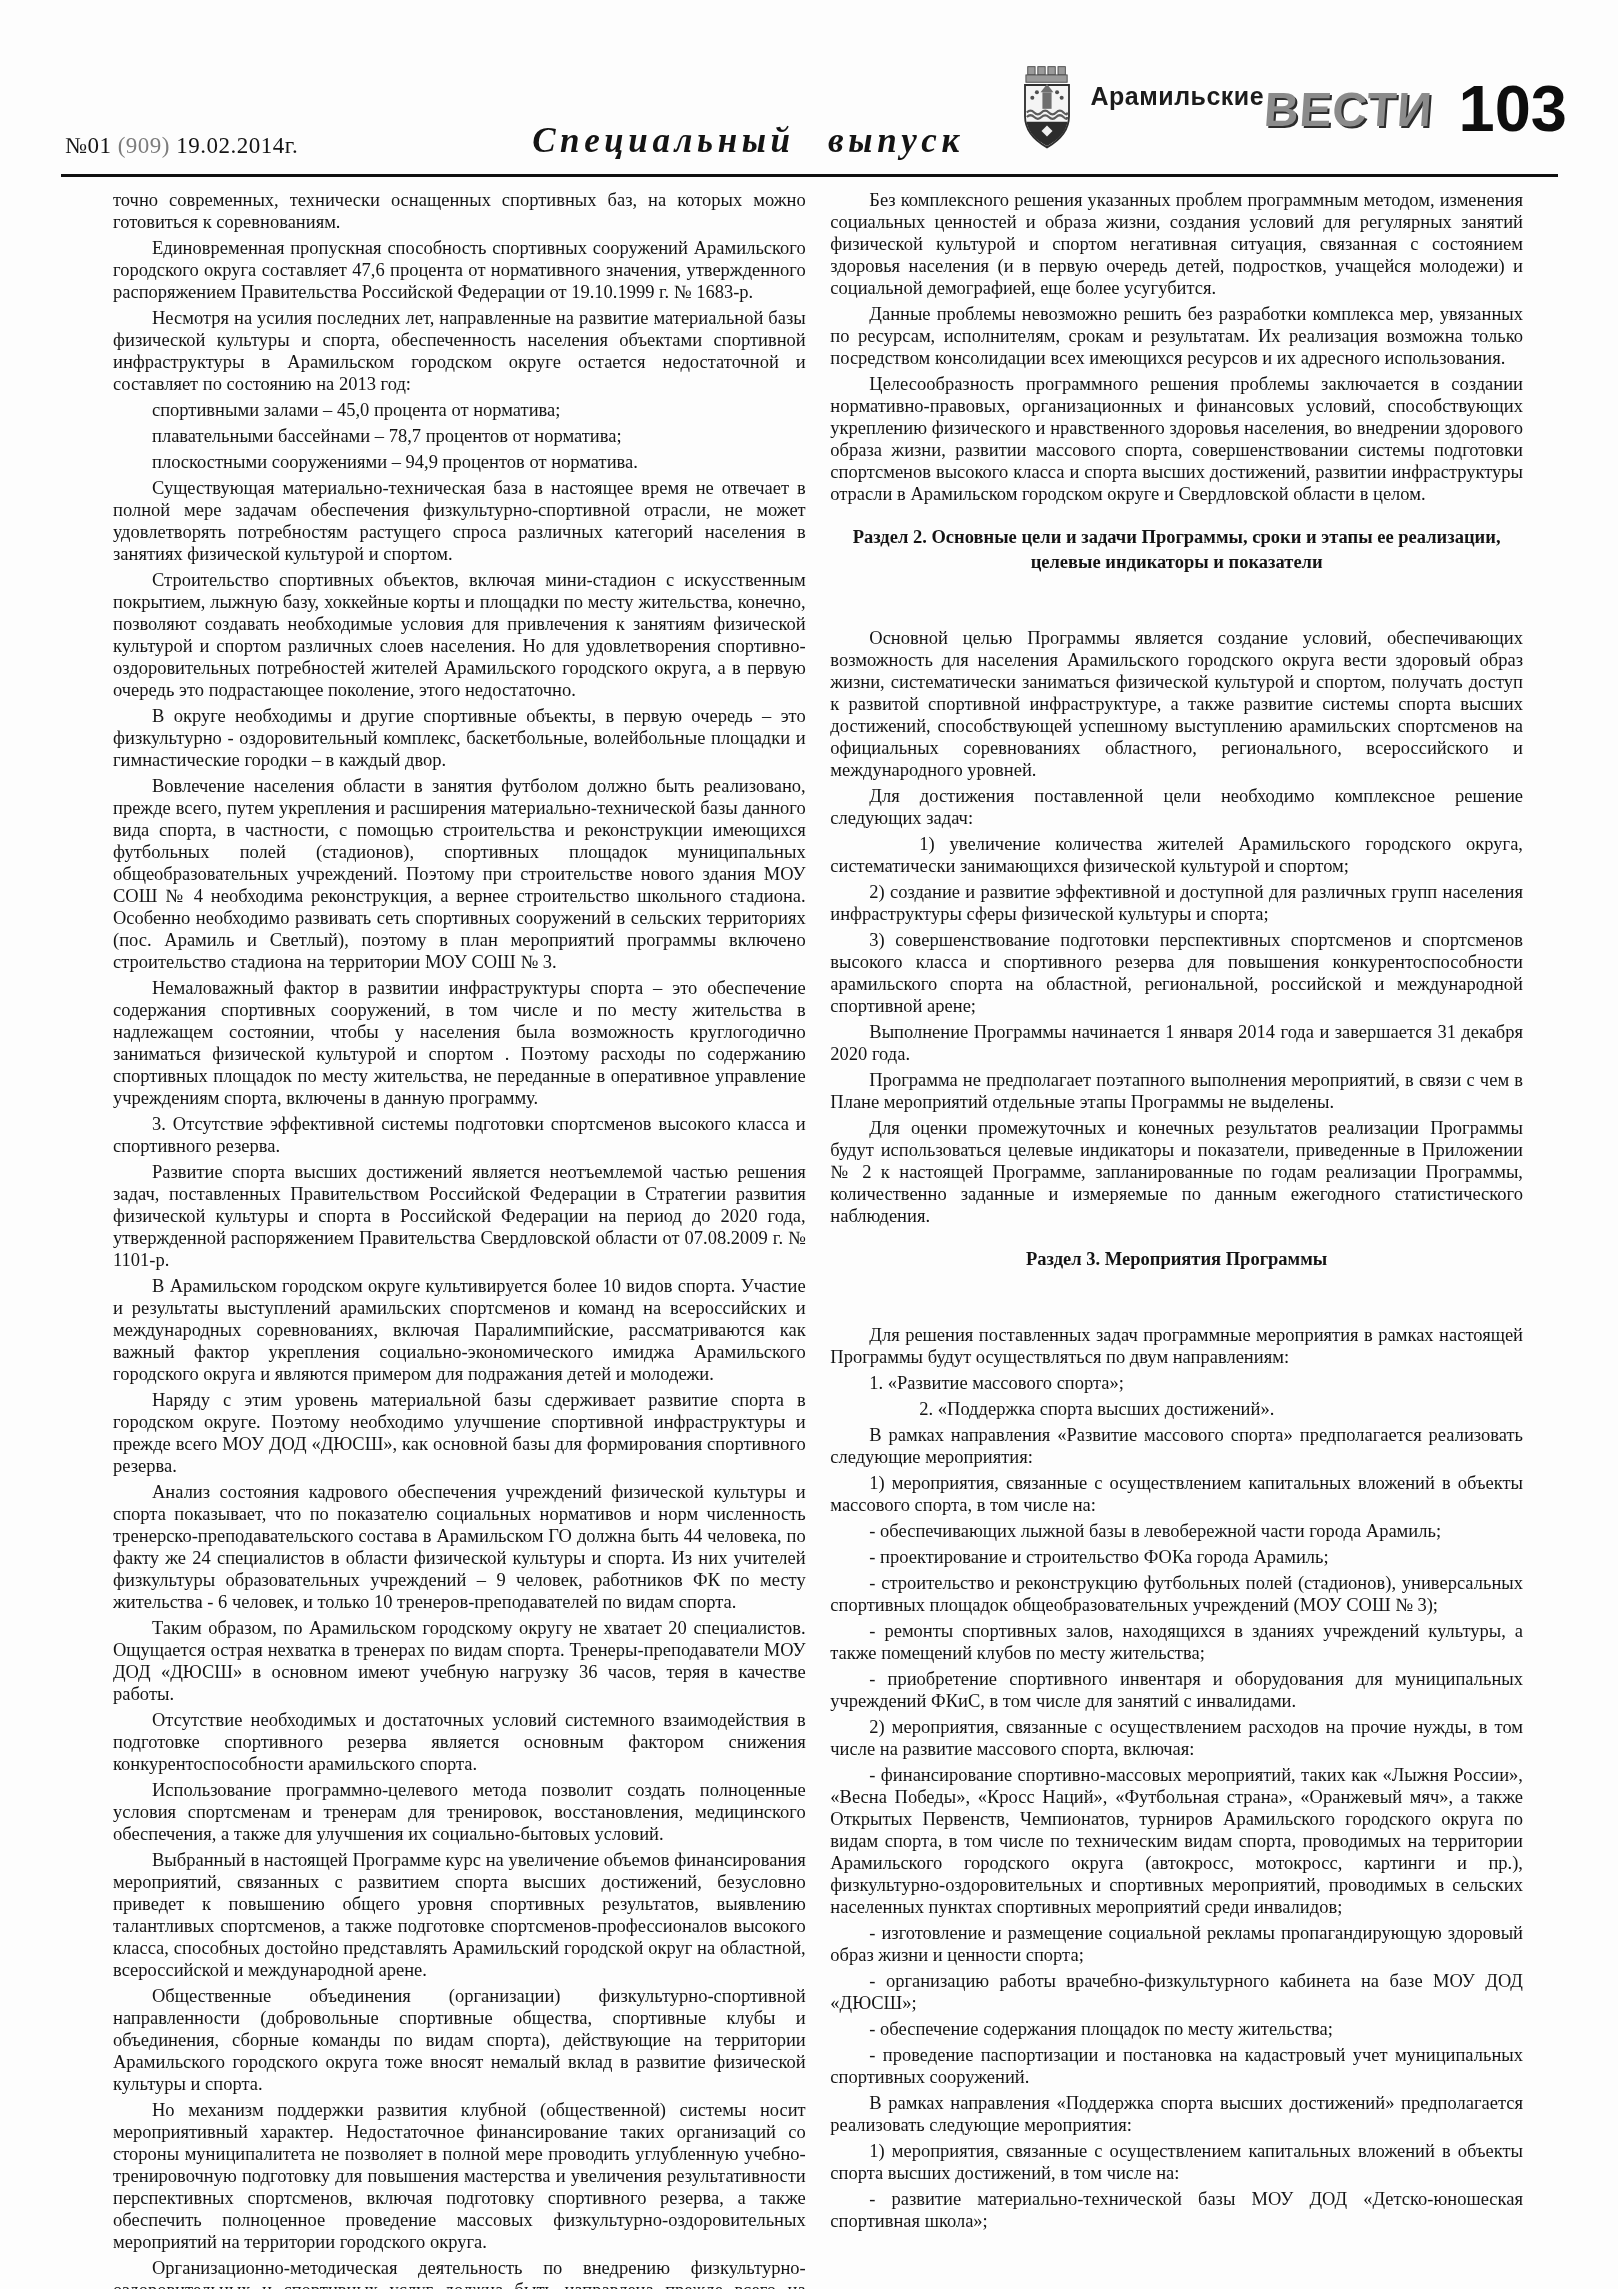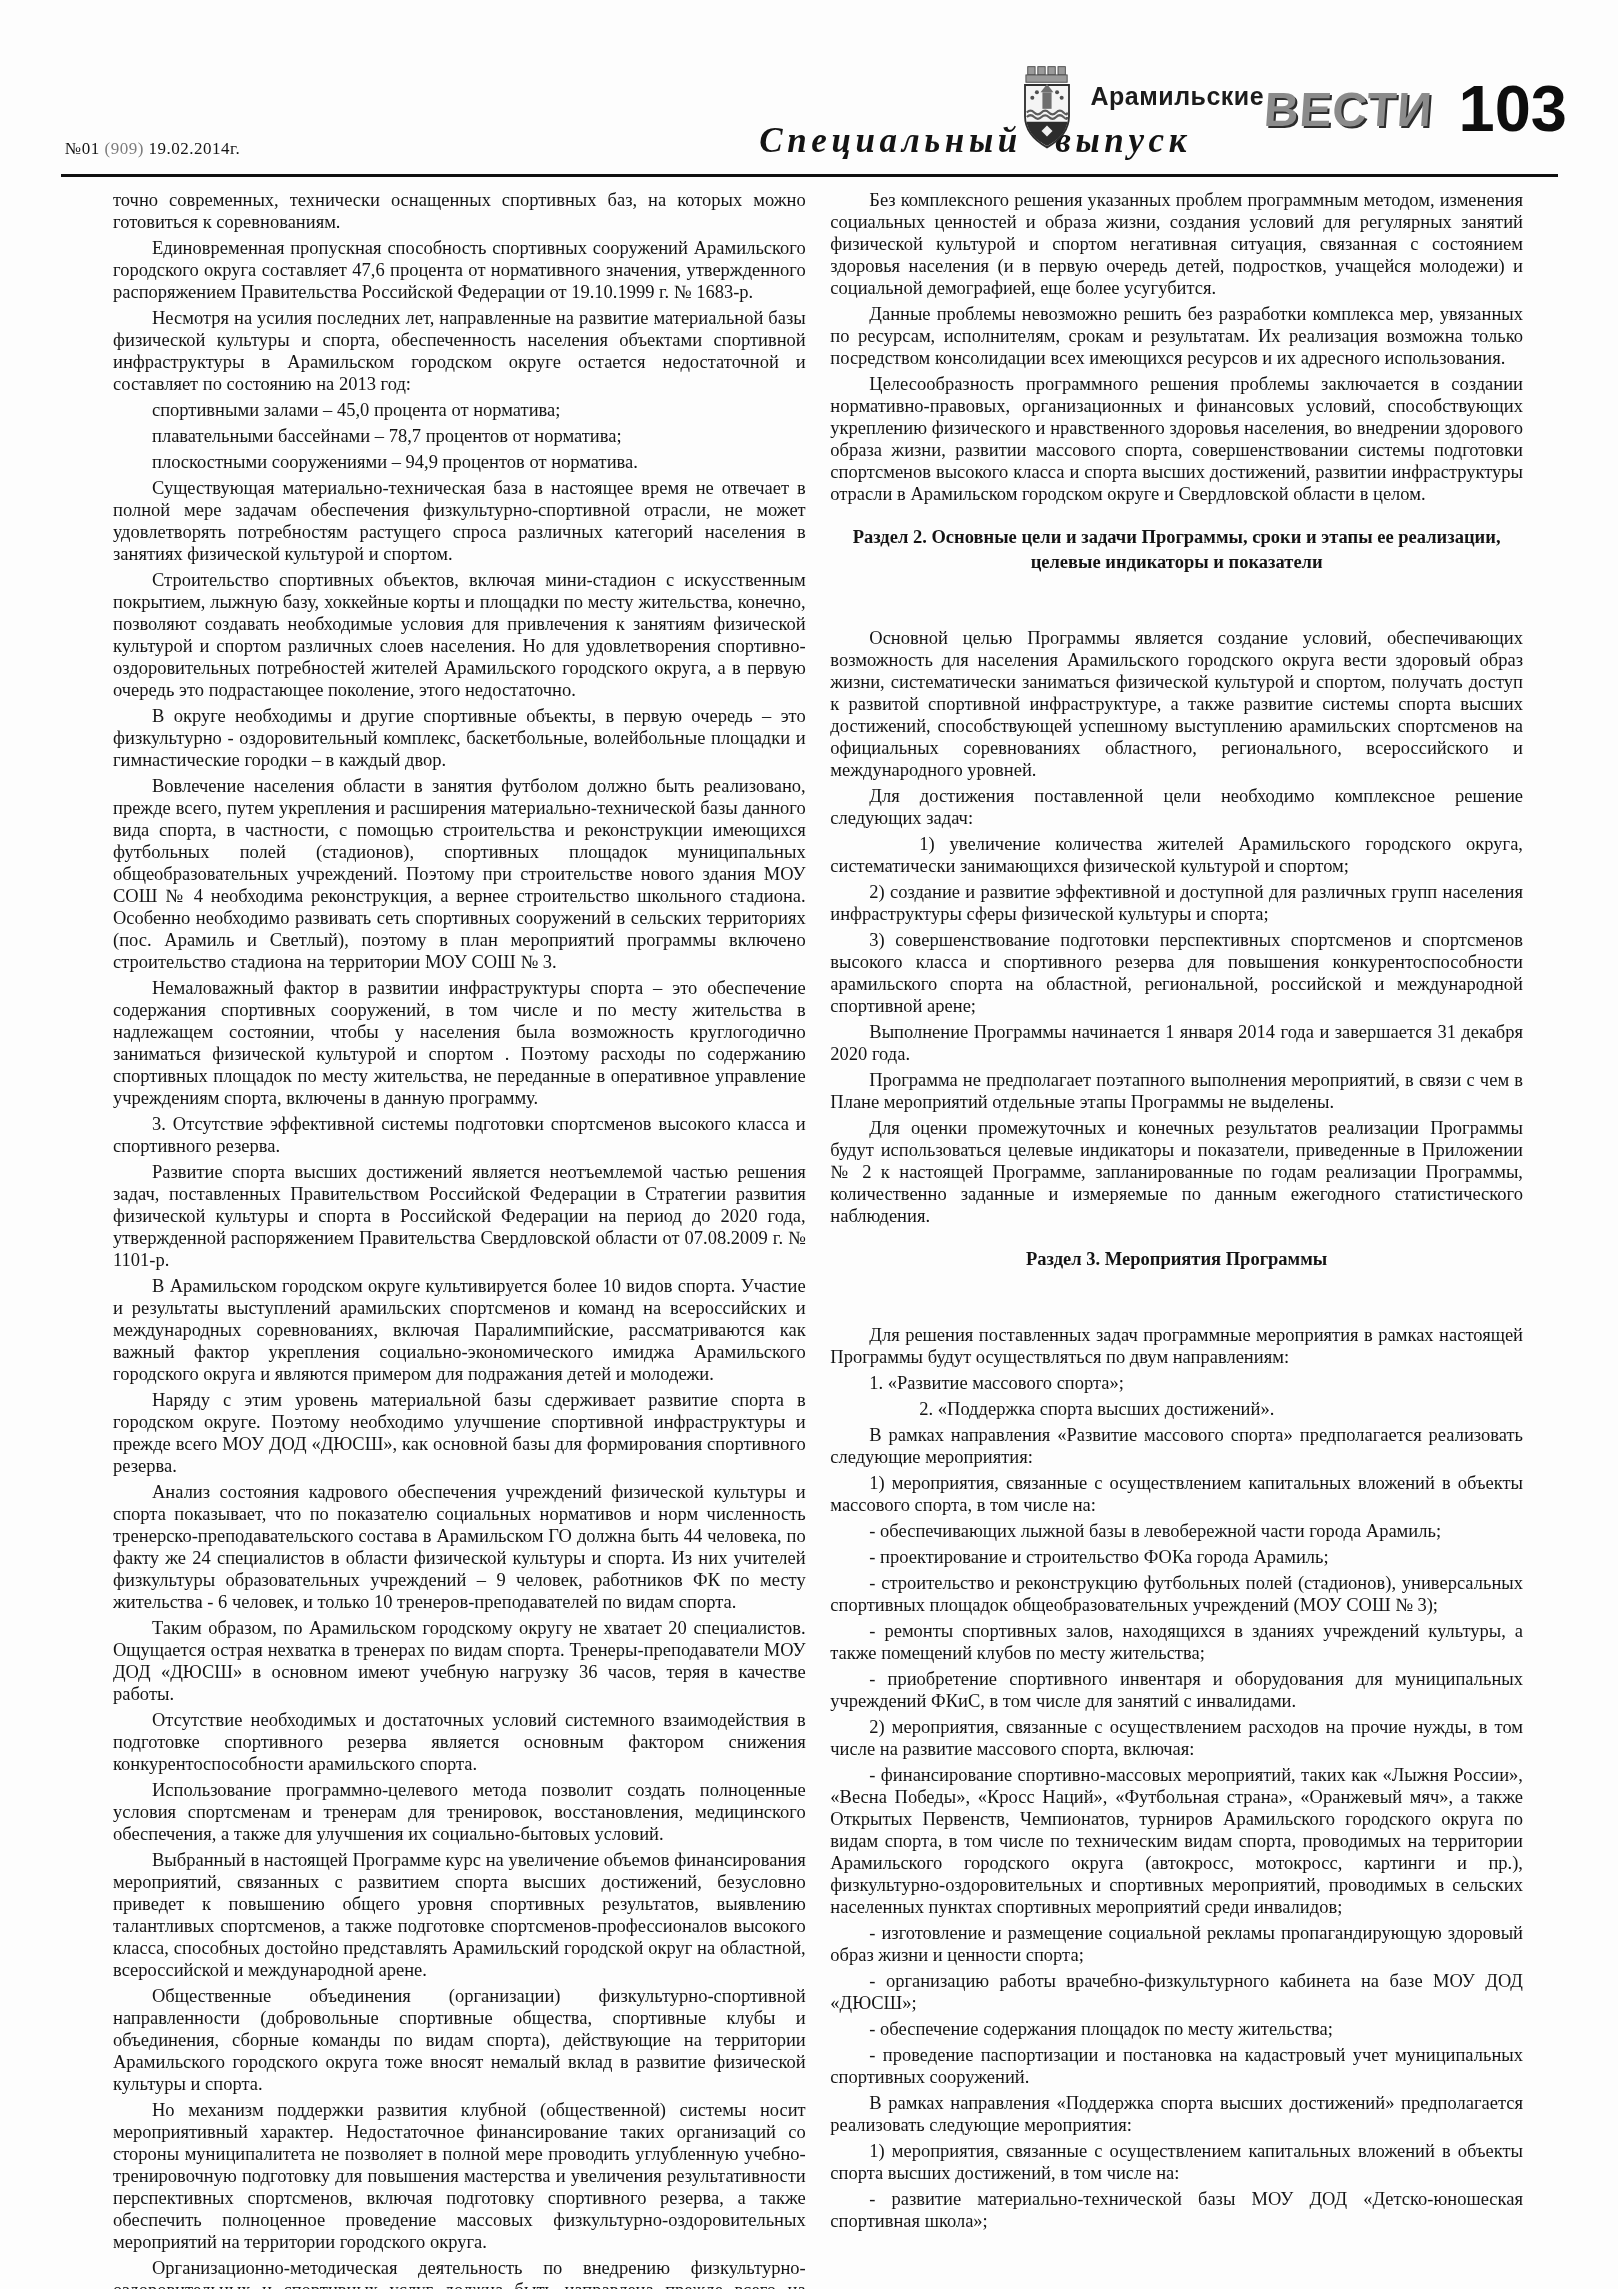--- a/index.html
+++ b/index.html
@@ -9,26 +9,26 @@
     margin:0 auto;
     background:#fdfdfd;
     color:#141414;
     font-family:"Liberation Serif", serif;
     overflow:hidden;
   }
   
   .header { position:relative; height:174px; }
   .issue {
     position:absolute; left:65px; bottom:14.8px;
-    font-size:17px; letter-spacing:0.5px; white-space:nowrap;
+    font-size:23px; letter-spacing:0.5px; white-space:nowrap;
   }
   .issue .gray { color:#7d7d7d; }
   .masthead-title {
     position:absolute; left:305px; width:886px; bottom:13px;
-    text-align:right;
+    text-align:center;
     font-size:35px; font-weight:bold; font-style:italic;
     letter-spacing:4.6px; word-spacing:20px;
   }
   .brand {
     position:absolute; right:52px; top:61px;
     display:flex; align-items:center; gap:11px;
   }
   .brand-names { display:flex; flex-direction:row; line-height:1; }
   .brand-top {
     font-family:"Liberation Sans", sans-serif;

